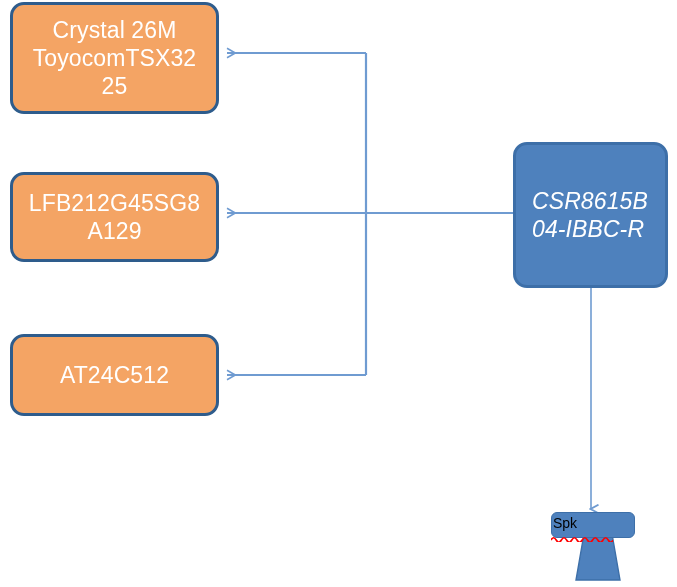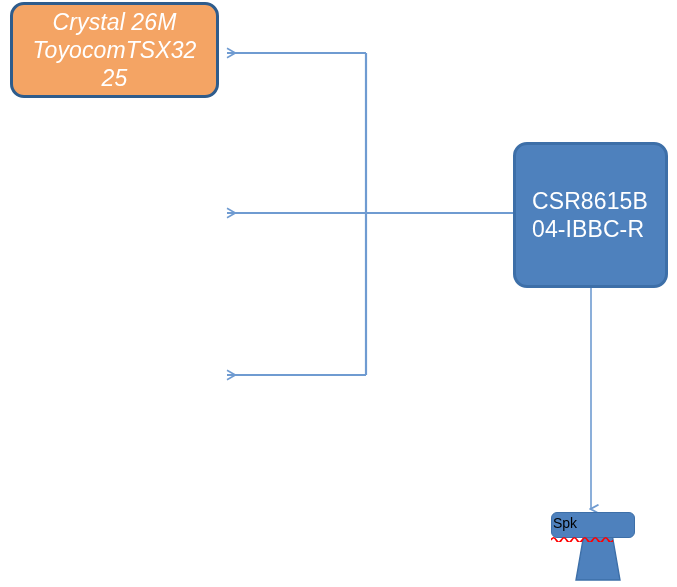--- a/index.html
+++ b/index.html
@@ -34,20 +34,21 @@
     background: #F4A464;
     border: 3px solid #2E5C8C;
     font-size: 23px;
   }
   .node-blue {
     background: #4E81BD;
     border: 3px solid #3D6FA8;
     font-size: 23px;
     justify-content: flex-start;
     text-align: left;
+    font-style: italic;
   }
   .node-blue .node-text {
     padding-left: 16px;
   }
   .node-text {
     display: block;
     width: 100%;
     white-space: pre-line;
   }
   #wires {
@@ -122,27 +123,34 @@
 
     <path d="M 366,53 L 227,53" fill="none" stroke="#6F9BD1" stroke-width="2.2" marker-end="url(#openArrowL)"></path>
 
     <path d="M 513,213 L 227,213" fill="none" stroke="#6F9BD1" stroke-width="2.2" marker-end="url(#openArrowL)"></path>
 
     <path d="M 366,375 L 227,375" fill="none" stroke="#6F9BD1" stroke-width="2.2" marker-end="url(#openArrowL)"></path>
 
     <path d="M 591,288 L 591,509" fill="none" stroke="#6F9BD1" stroke-width="1.6" marker-end="url(#solidArrowD)"></path>
   </svg>
 
-  <div class="node node-orange" style="left:10px; top:2px; width:209px; height:96px;font-style:italic;">
+  <div class="node node-orange" style="left:10px; top:2px; width:209px; height:112px;">
     <span class="node-text">Crystal 26M
 ToyocomTSX32
 25</span>
   </div>
 
+  <div class="node node-orange" style="left:10px; top:172px; width:209px; height:90px;">
+    <span class="node-text">LFB212G45SG8
+A129</span>
+  </div>
 
+  <div class="node node-orange" style="left:10px; top:334px; width:209px; height:82px;">
+    <span class="node-text">AT24C512</span>
+  </div>
 
   <div class="node node-blue" style="left:513px; top:142px; width:155px; height:146px;">
     <span class="node-text">CSR8615B
 04-IBBC-R</span>
   </div>
 
   <div class="speaker-wrap">
     <svg class="speaker-cone" viewBox="0 0 92 79" width="92" height="79">
       <polygon points="20,27 72,27 72,72 20,72" fill="none" stroke="none"></polygon>
       <polygon points="22,26 50,26 58,72 14,72" fill="#4E81BD" stroke="#3D6FA8" stroke-width="1.4" transform="translate(14,0)"></polygon>

